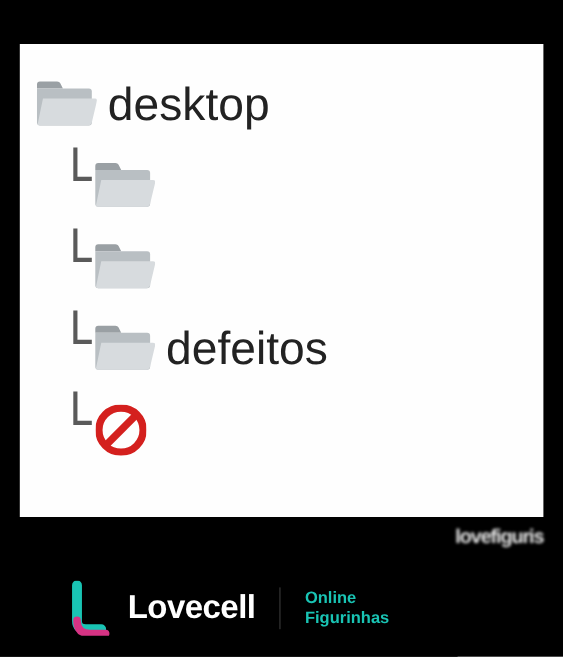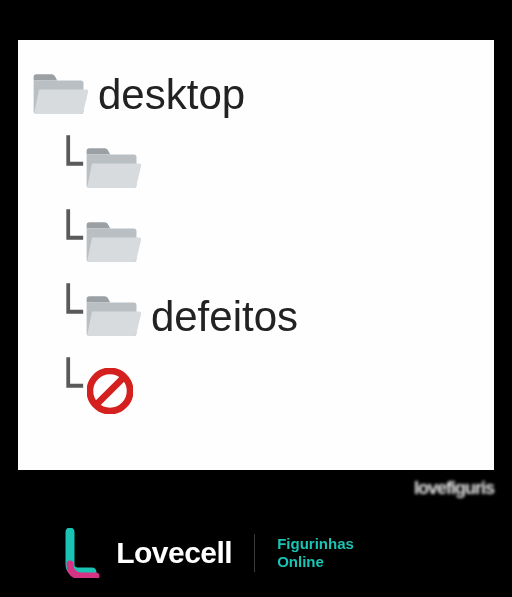--- a/index.html
+++ b/index.html
@@ -156,16 +156,16 @@
 <div class="watermark">lovefiguris</div>
 
 <div class="footer-bar">
   <svg class="logo-mark" viewBox="0 0 42 50">
     <path d="M8 4 L8 36 Q8 44 16 44 L30 44" fill="none" stroke="#19c4b4" stroke-width="9" stroke-linecap="round"></path>
     <path d="M8 36 Q8 48 20 48 L34 48" fill="none" stroke="#d63384" stroke-width="7" stroke-linecap="round"></path>
   </svg>
   <span class="logo-word">Lovecell</span>
   <div class="footer-divider"></div>
   <div class="footer-tagline">
+    <div>Online</div>
     <div>Figurinhas</div>
-    <div>Online</div>
   </div>
 </div>
 
 </body></html>

